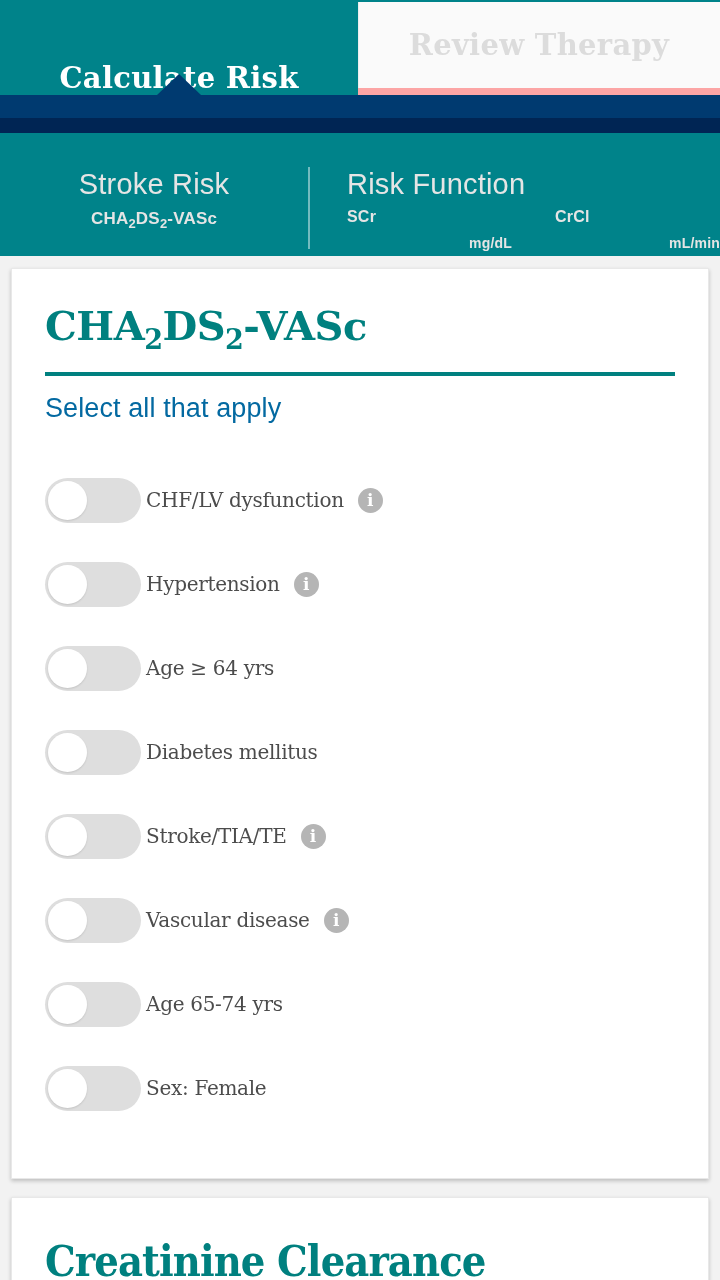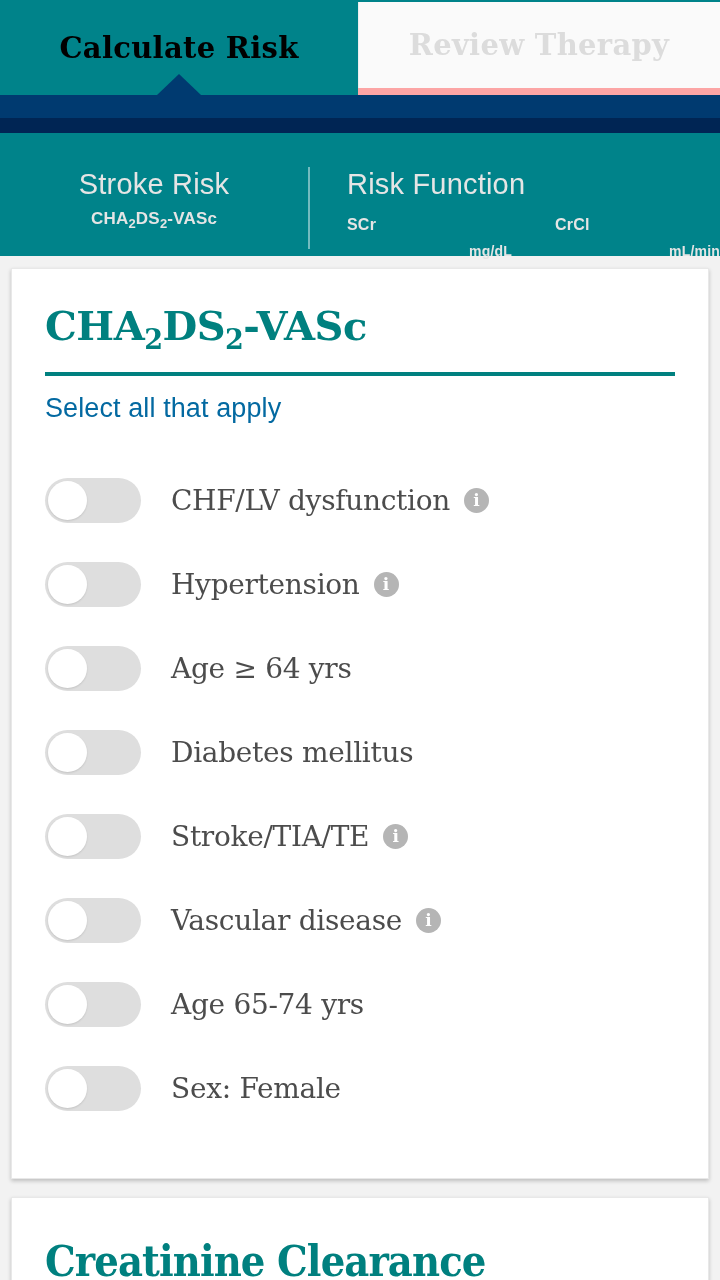--- a/index.html
+++ b/index.html
@@ -35,22 +35,23 @@
     align-items: center;
     justify-content: center;
     font-family: "DejaVu Serif", "Liberation Serif", serif;
     font-weight: bold;
     font-size: 29px;
     letter-spacing: 0.3px;
     position: relative;
   }
   .tab-active {
     background: #00838a;
-    color: #000000;
+    color: #ffffff;
     flex: 0 0 358px;
+    align-items: flex-end;
   }
   .tab-inactive {
     background: #fafafa;
     color: #dcdcdc;
     border-bottom: 7px solid #fca5a5;
     flex: 1 1 auto;
     margin-top: 2px;
     box-shadow: inset 1px 0 0 #ededed;
   }
 
@@ -113,21 +114,21 @@
   }
   .sub-sub {
     font-size: 17px;
     font-weight: bold;
     margin-top: 8px;
     letter-spacing: 0.2px;
   }
   .sub-sub sub { font-size: 13px; }
   .renal-grid {
     display: flex;
-    margin-top: 15px;
+    margin-top: 7px;
     gap: 43px;
   }
   .renal-cell { width: 165px; }
   .renal-label {
     font-size: 16px;
     font-weight: bold;
     letter-spacing: 0.2px;
   }
   .renal-unit {
     font-size: 14px;
@@ -191,23 +192,23 @@
     left: 3px;
     top: 3px;
     width: 39px;
     height: 39px;
     border-radius: 50%;
     background: #ffffff;
     box-shadow: 0 1px 2px rgba(0,0,0,0.12);
   }
   .row-label {
     font-family: "DejaVu Serif", "Liberation Serif", serif;
-    font-size: 28px;
+    font-size: 20px;
     color: #4c4c4c;
-    margin-left: 30px;
+    margin-left: 5px;
     white-space: nowrap;
     letter-spacing: -0.3px;
   }
   .info-icon {
     width: 25px;
     height: 25px;
     border-radius: 50%;
     background: #b5b5b5;
     color: #ffffff;
     font-family: "DejaVu Serif", "Liberation Serif", serif;

